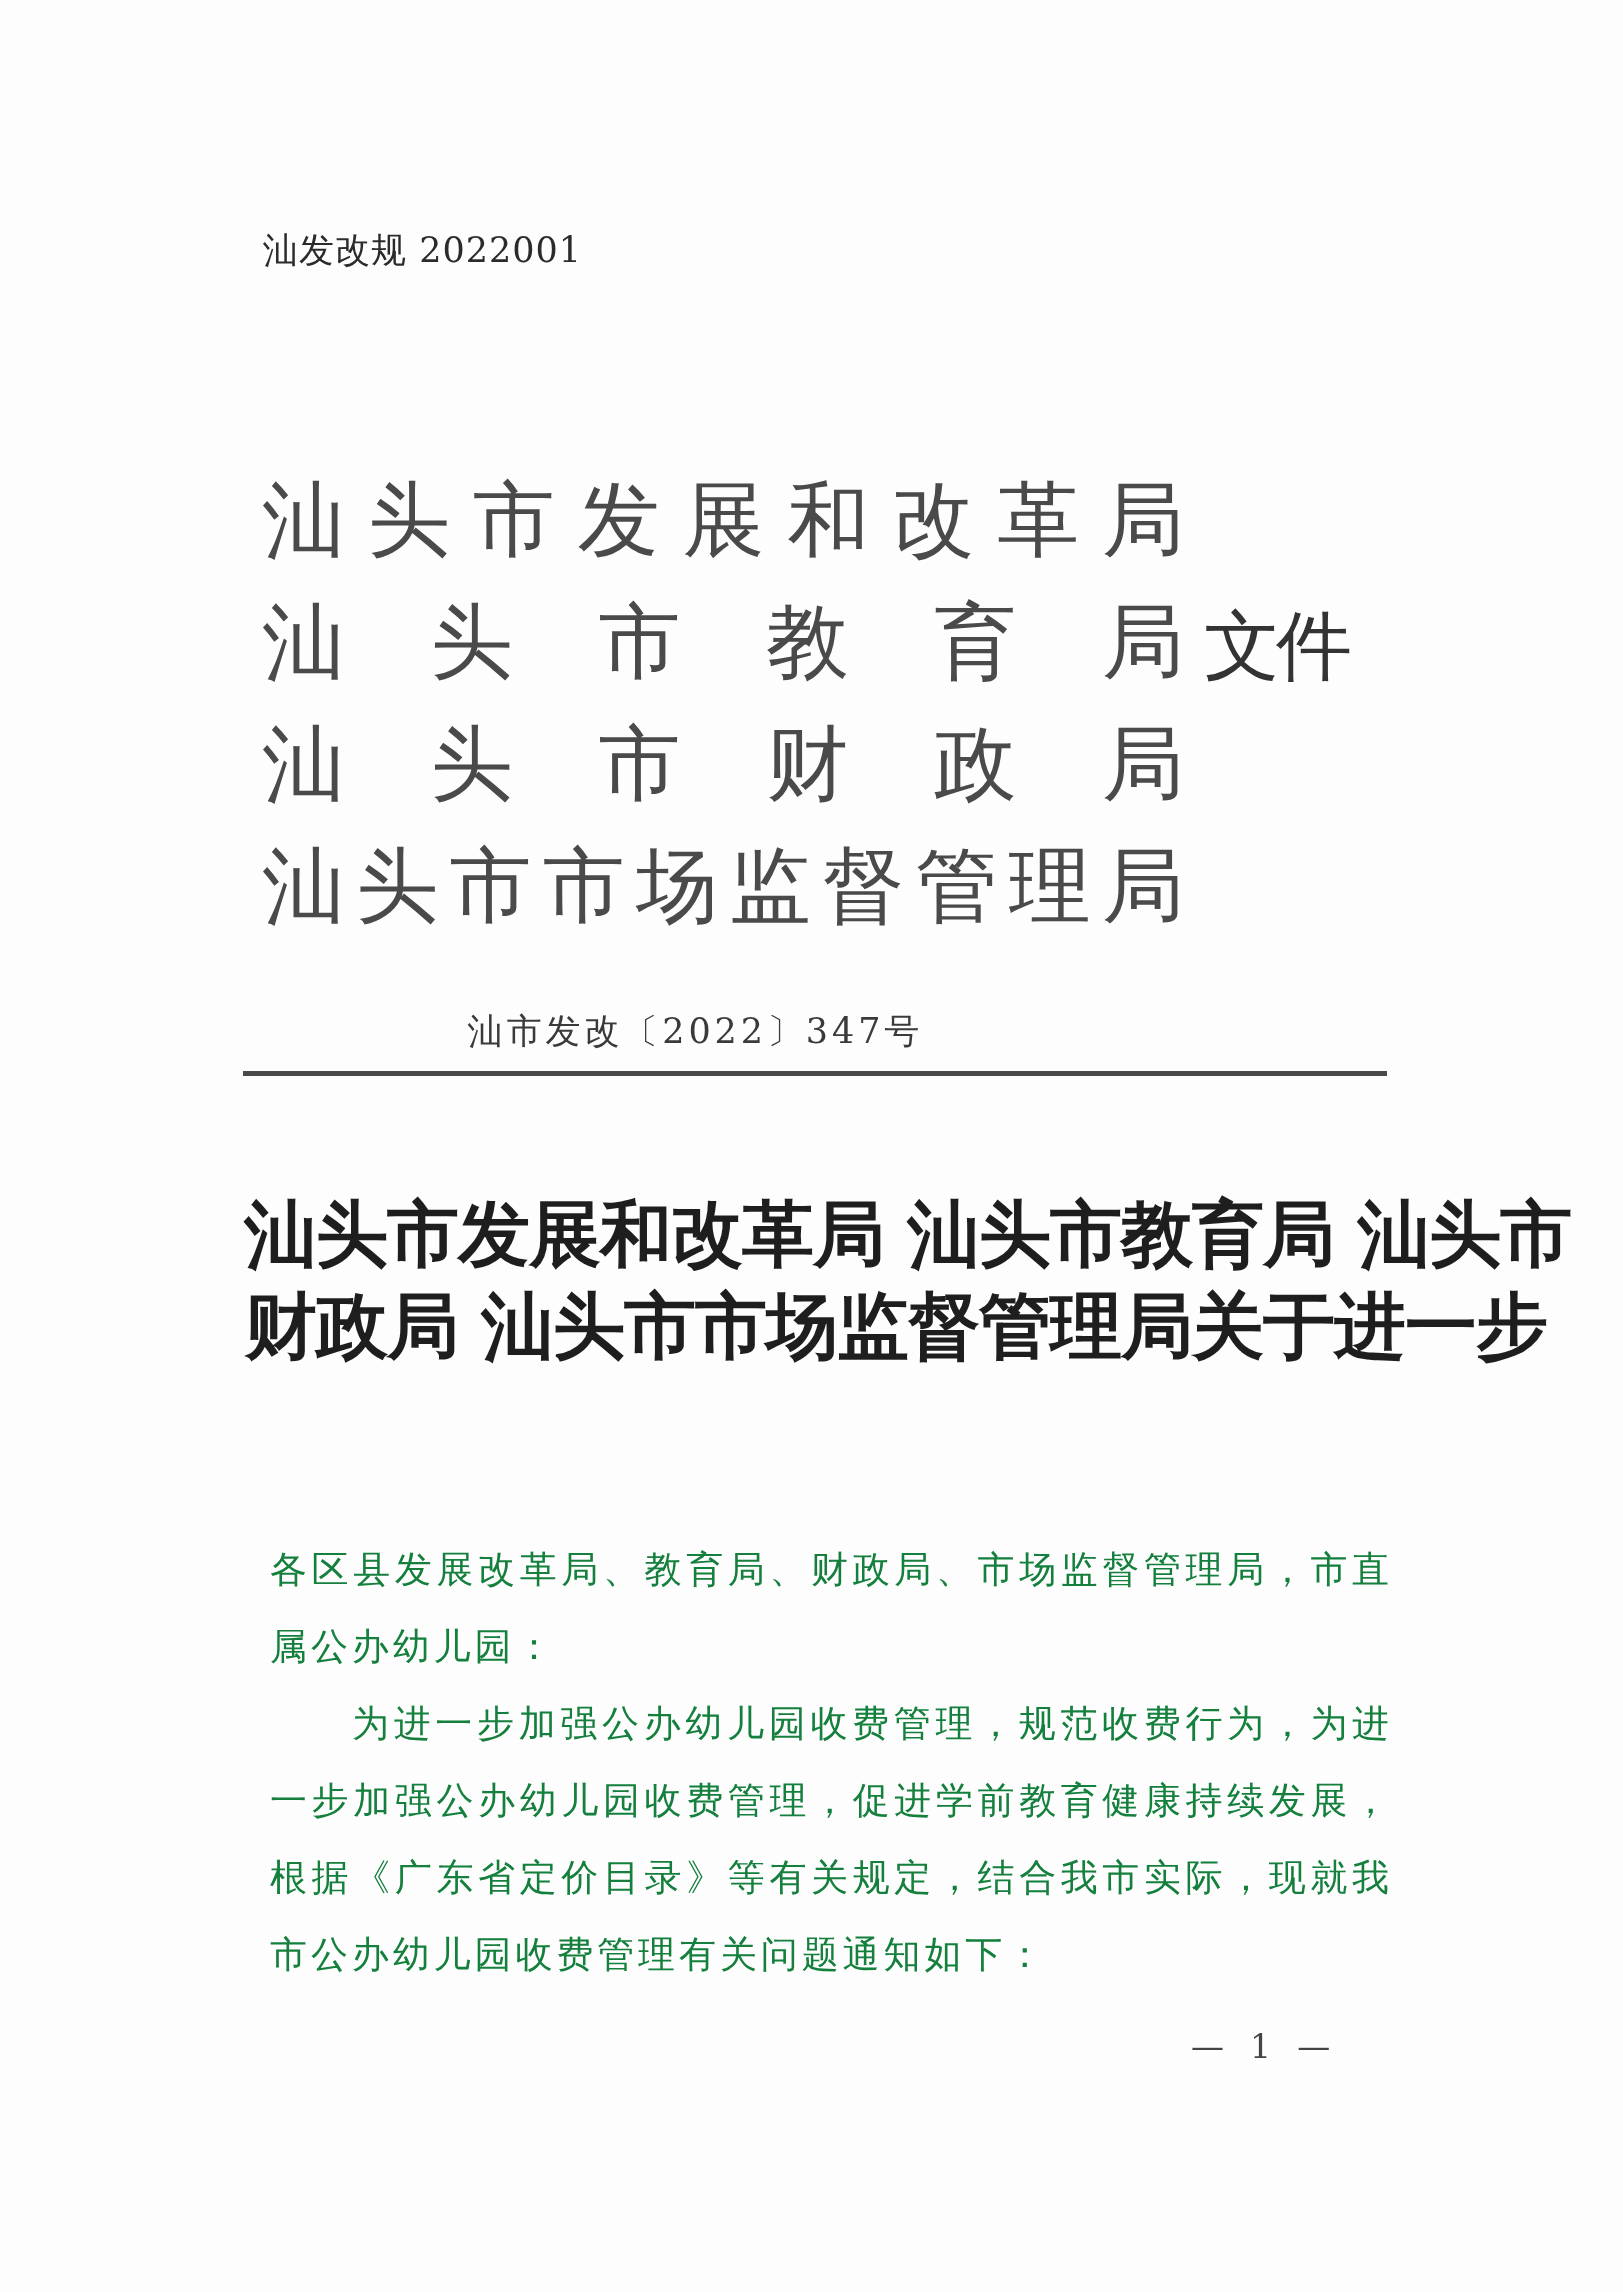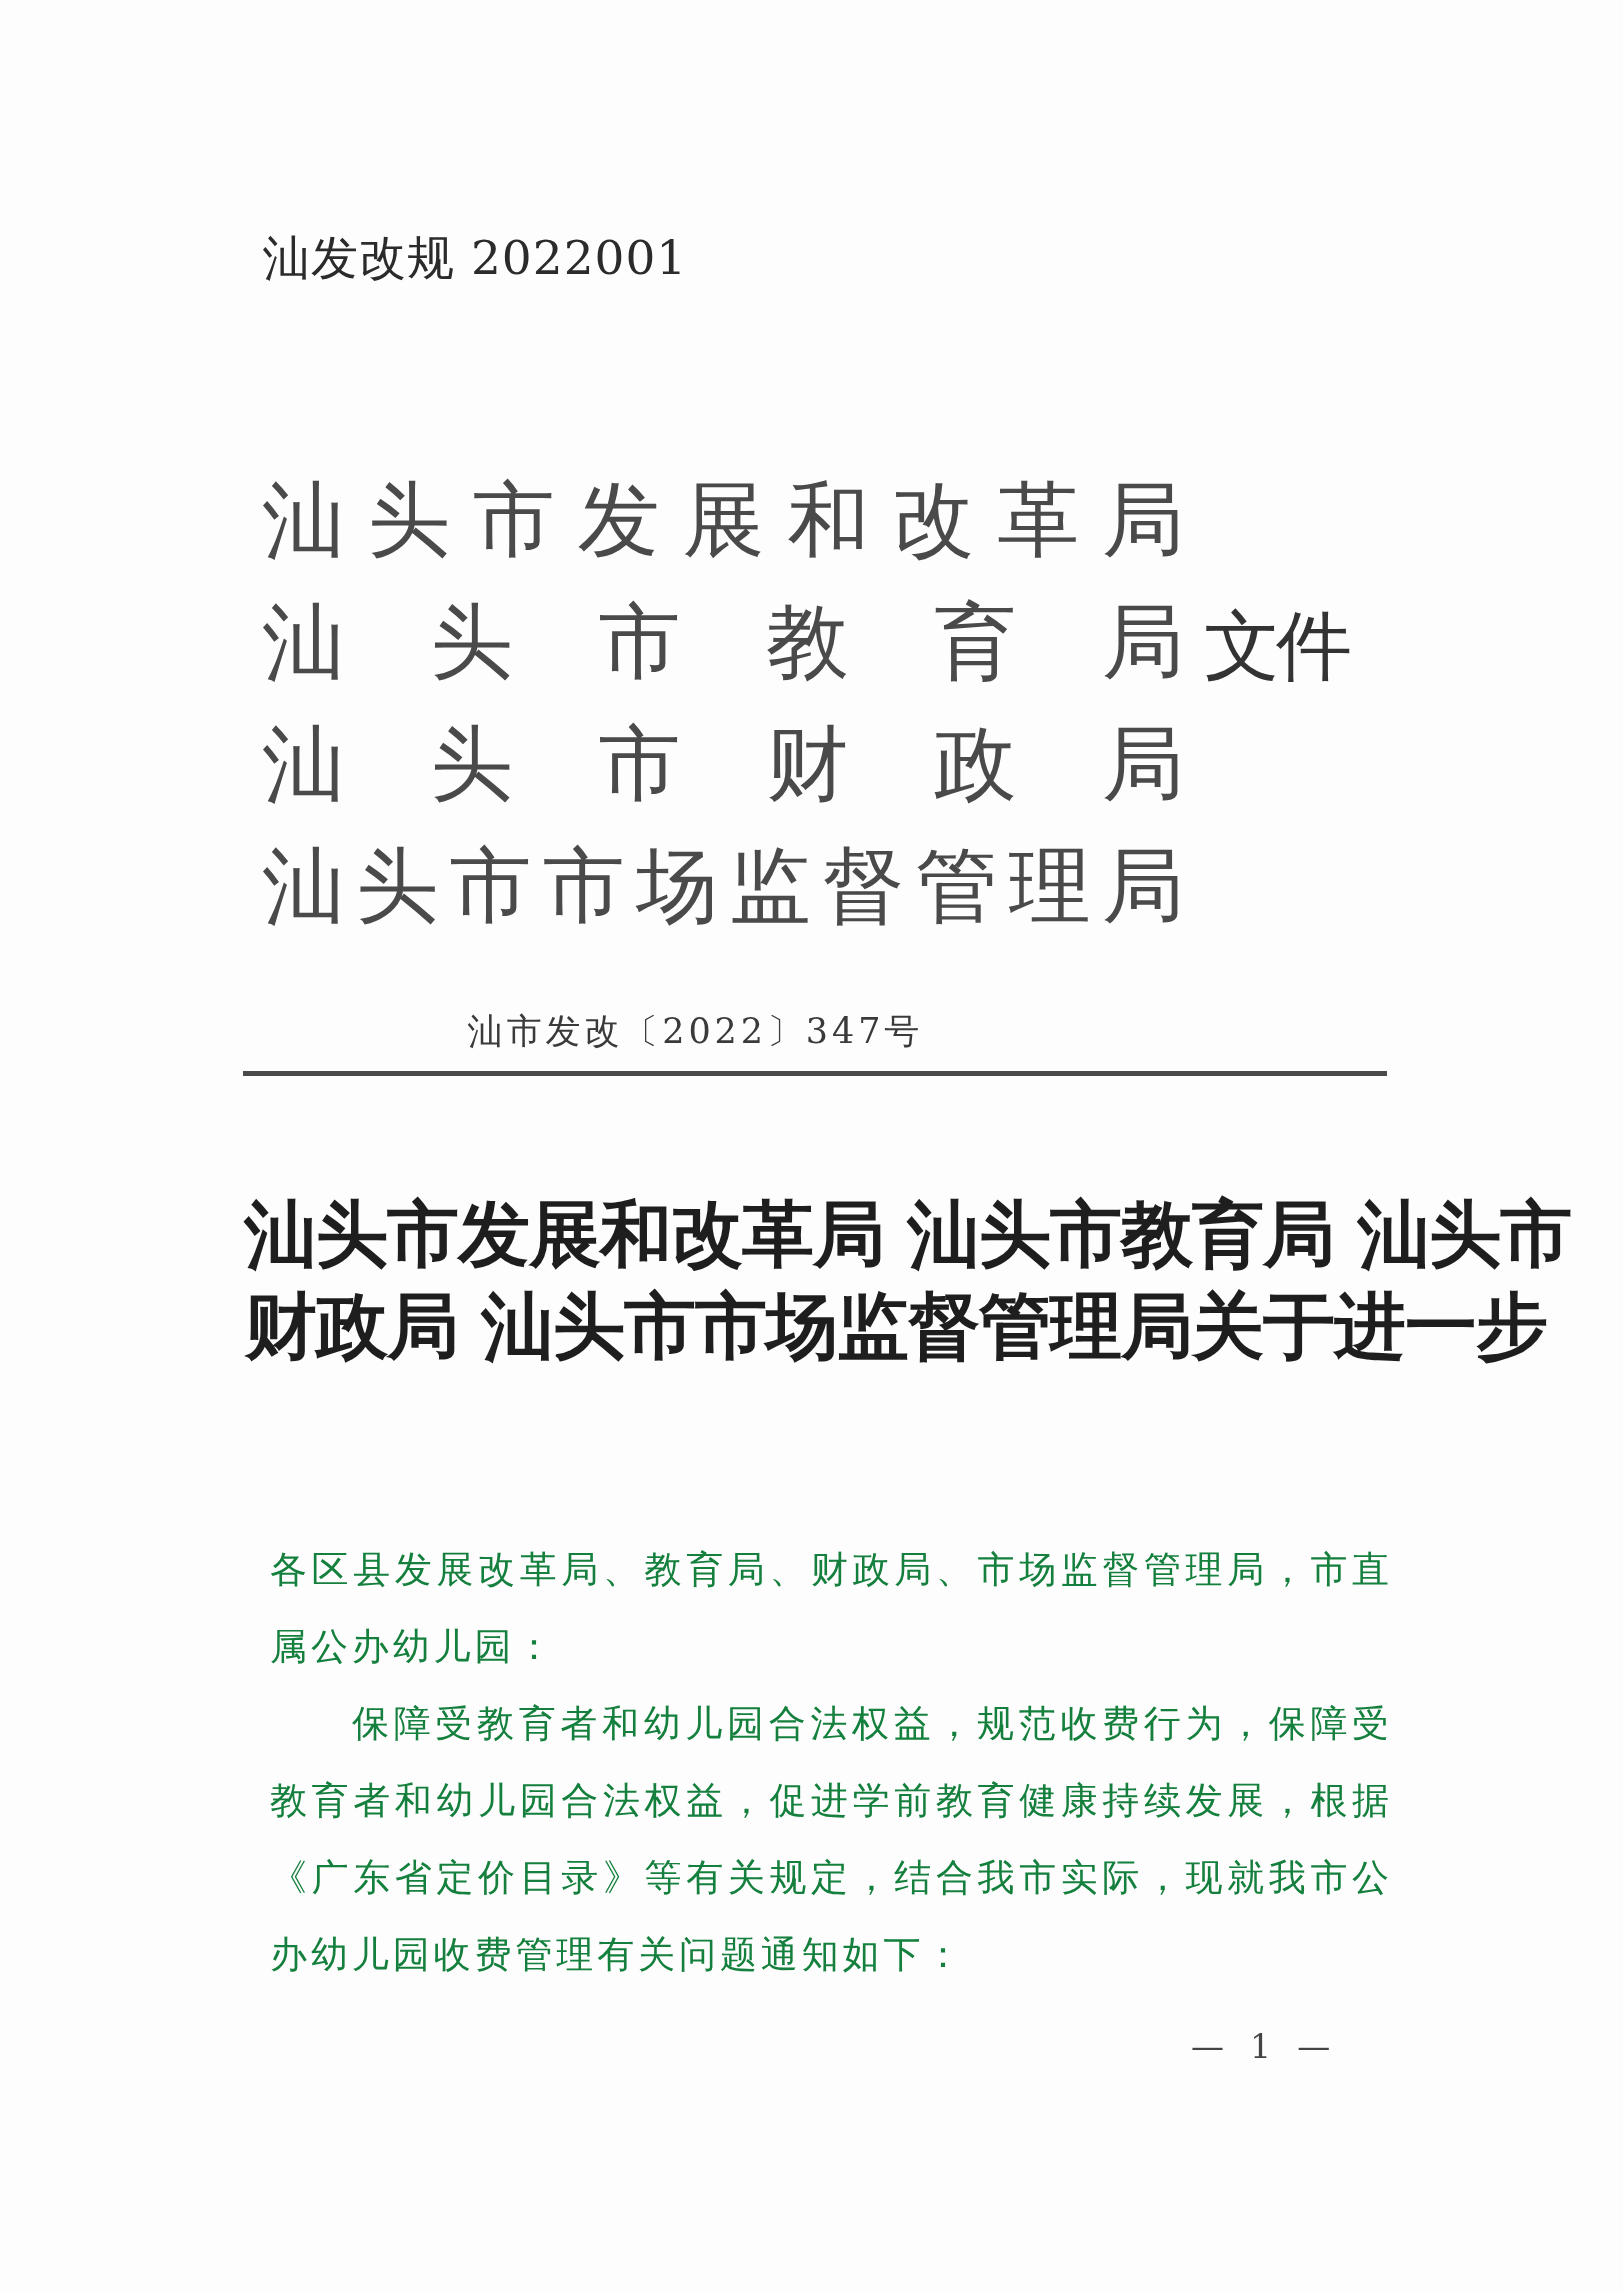--- a/index.html
+++ b/index.html
@@ -19,21 +19,21 @@
     position: absolute;
     left: 0; top: 0;
     width: 1623px;
     height: 2293px;
     background: #fdfdfd;
   }
   .doc-code {
     position: absolute;
     left: 263px;
     top: 227px;
-    font-size: 47px;
+    font-size: 35px;
     letter-spacing: 1px;
     color: #2b2b2b;
     white-space: nowrap;
   }
   .agencies {
     position: absolute;
     left: 263px;
     top: 459px;
     width: 921px;
   }
@@ -173,19 +173,19 @@
 
   <div class="divider"></div>
 
   <div class="title">
     <div>汕头市发展和改革局 汕头市教育局 汕头市</div>
     <div>财政局 汕头市市场监督管理局关于进一步</div>
   </div>
 
   <div class="body-text">
     <p>各区县发展改革局、教育局、财政局、市场监督管理局，市直属公办幼儿园：</p>
-    <p class="indent">保障受教育者和幼儿园合法权益，规范收费行为，保障受教育者和幼儿园合法权益，促进学前教育健康持续发展，根据《广东省定价目录》等有关规定，结合我市实际，现就我市公办幼儿园收费管理有关问题通知如下：</p>
+    <p class="indent">为进一步加强公办幼儿园收费管理，规范收费行为，为进一步加强公办幼儿园收费管理，促进学前教育健康持续发展，根据《广东省定价目录》等有关规定，结合我市实际，现就我市公办幼儿园收费管理有关问题通知如下：</p>
   </div>
 
   <div class="page-number">— 1 —</div>
 
 </div>
 
 
 </body></html>

